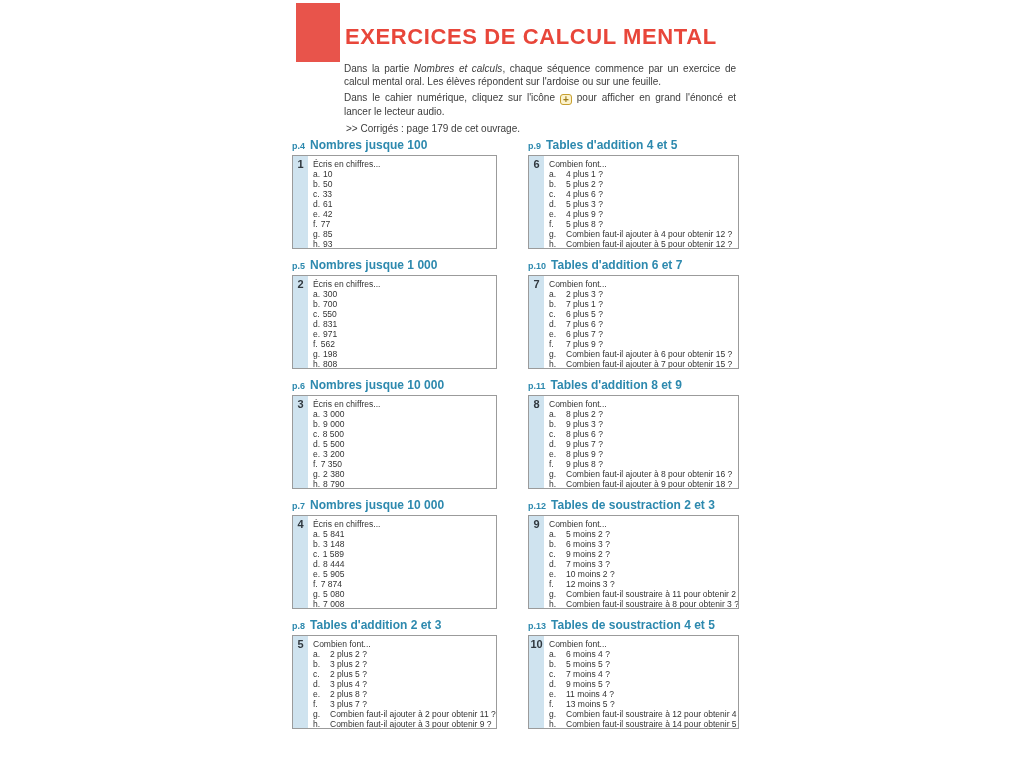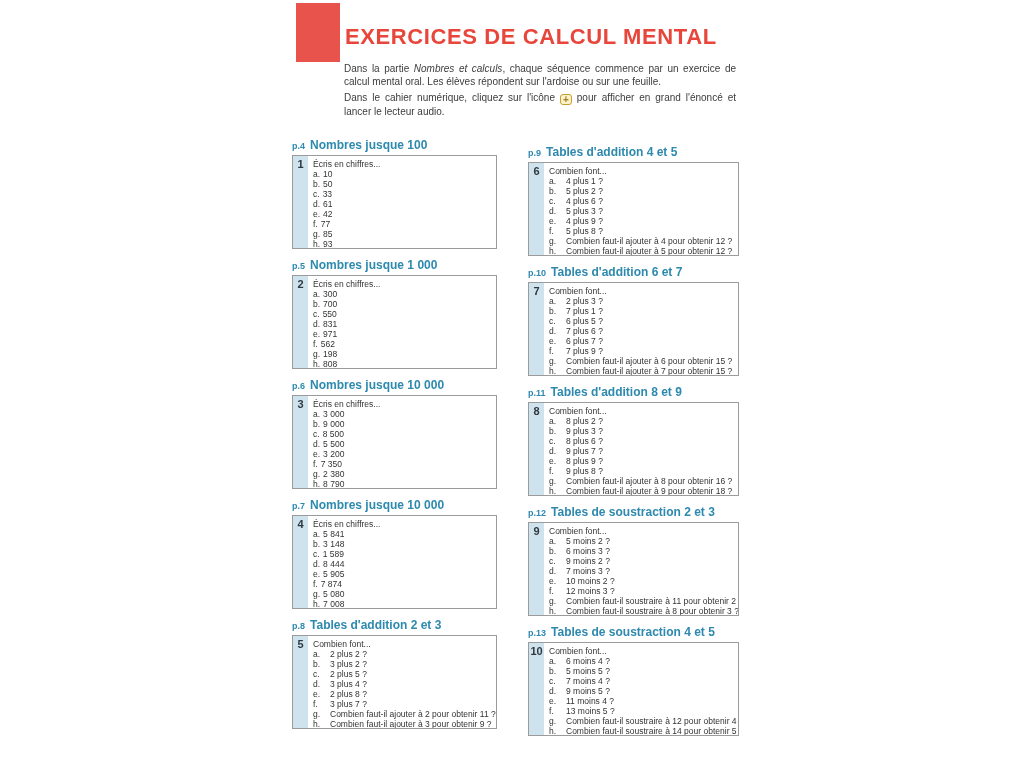--- a/index.html
+++ b/index.html
@@ -16,21 +16,21 @@
   .intro { font-size:10px; line-height:13px; text-align:justify; margin-bottom:3px; }
   .plus-icon { display:inline-block; width:12px; height:11px; background:#fcf3cd;
                border:1px solid var(--icon-gold,#c79f2e); border-radius:3px; color:#a07d1c;
                font-weight:bold; font-size:10px; line-height:9px; text-align:center;
                vertical-align:-2px; }
   .corriges { font-size:10px; line-height:13px; margin-top:4px; padding-left:2px; }
 
   
   .col { position:absolute; top:138px; }
   #col-left  { left:292px; width:205px; }
-  #col-right { left:528px; width:211px;margin-top:7px; }
+  #col-right { left:528px; width:211px; }
 
   .exercise { height:120px; }
   .ex-head { height:17px; display:flex; align-items:baseline; white-space:nowrap; }
   .pref { font-size:9px; font-weight:bold; color:var(--heading-teal,#2d89ae); margin-right:5px; }
   .ex-title { font-size:12px; font-weight:bold; color:var(--heading-teal,#2d89ae); }
   .ex-box { height:94px; border:1px solid #9b9b9b; display:flex; background:#fff; overflow:hidden; }
   .num-strip { width:15px; background:var(--strip-blue,#cfe3ef); flex:0 0 15px;
                display:flex; justify-content:center; align-items:flex-start; }
   .num { font-size:11px; font-weight:bold; color:#30383f; margin-top:2px; }
   .ex-content { flex:1; padding:3px 3px 0 5px; font-size:8.5px; color:#333; }
@@ -51,20 +51,21 @@
 
 <div class="page">
 
   <div class="red-block"></div>
 
   <h1 class="doc-title">EXERCICES DE CALCUL MENTAL</h1>
 
   <div class="intro-wrap">
     <p class="intro"><span>Dans la partie </span><i>Nombres et calculs</i><span>, chaque séquence commence par un exercice de calcul mental oral. Les élèves répondent sur l'ardoise ou sur une feuille.</span></p>
     <p class="intro"><span>Dans le cahier numérique, cliquez sur l'icône </span><span class="plus-icon">+</span><span> pour afficher en grand l'énoncé et lancer le lecteur audio.</span></p>
+    <p class="corriges">&gt;&gt; Corrigés : page 179 de cet ouvrage.</p>
   </div>
 
   <main>
     <div class="col" id="col-left">
         <section class="exercise">
           <div class="ex-head">
             <span class="pref">p.4</span>
             <span class="ex-title">Nombres jusque 100</span>
           </div>
           <div class="ex-box">

